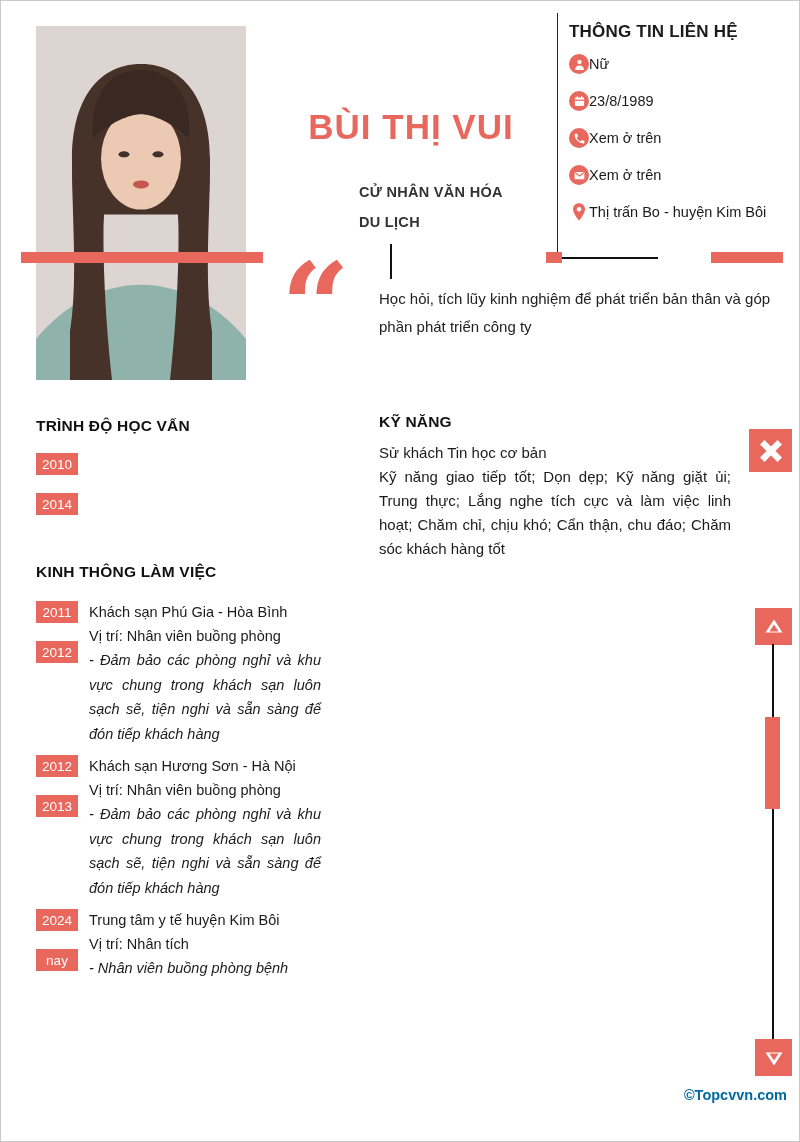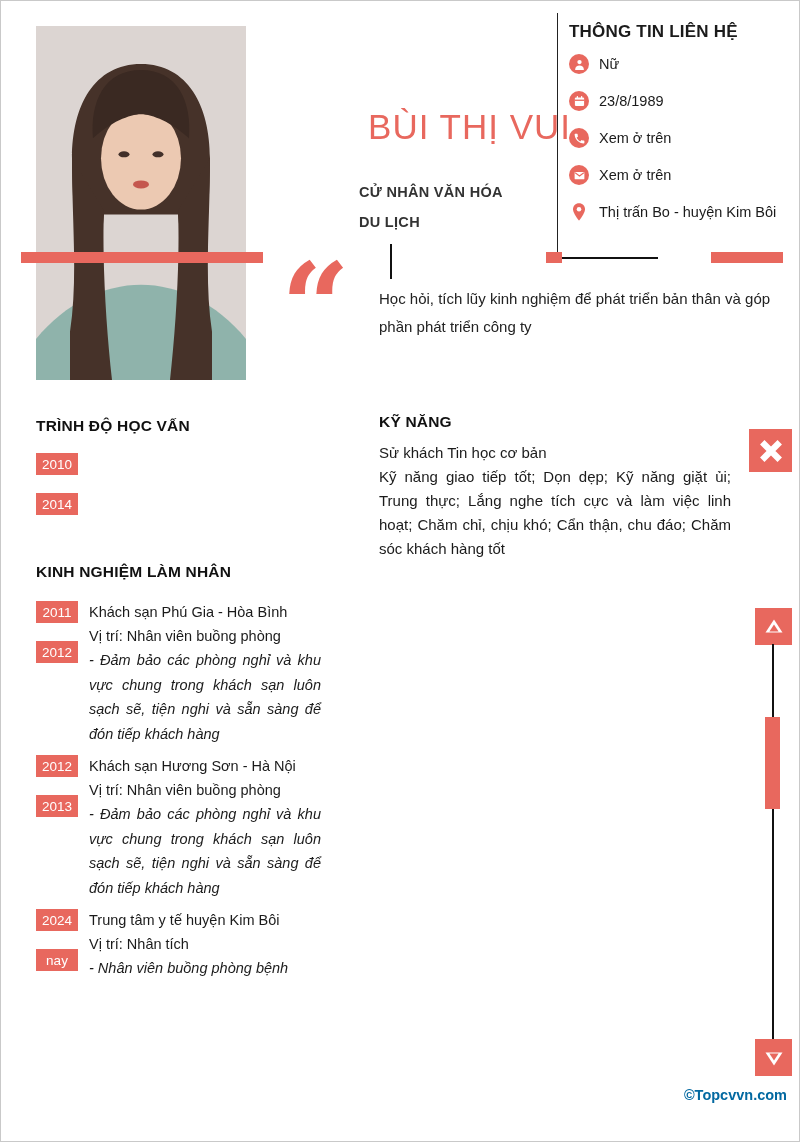--- a/index.html
+++ b/index.html
@@ -5,28 +5,28 @@
   :root{ --accent:#E8685E; --ink:#1b1b1b; }
   *{box-sizing:border-box;margin:0;padding:0}
   html,body{background:#fff}
   body{width:800px;height:1142px;font-family:"Liberation Sans",sans-serif;color:var(--ink)}
   .page{position:relative;width:800px;height:1142px;background:#fff;border:1px solid #c9c9c9;overflow:hidden}
   .abs{position:absolute}
 
   .photo{left:35px;top:25px;width:210px;height:354px;overflow:hidden;background:#dcd5d2}
   .photo svg{display:block;width:100%;height:100%}
 
-  .name{left:250px;top:106px;width:320px;text-align:right;font-size:35px;font-weight:normal;
+  .name{left:250px;top:106px;width:320px;text-align:center;font-size:35px;font-weight:bold;
         letter-spacing:1px;color:var(--accent)}
   .subtitle{left:358px;top:176px;width:218px;text-align:left;font-size:14.5px;font-weight:bold;
         color:#333;line-height:30px;letter-spacing:.3px}
 
   .vdivider{left:556px;top:12px;width:1px;height:246px;background:#222}
   .contact-title{left:568px;top:21px;font-size:17px;font-weight:bold;letter-spacing:.2px}
-  .contact-item{left:568px;width:212px;display:flex;align-items:flex-start;gap:10px}
+  .contact-item{left:568px;width:212px;display:flex;align-items:flex-start;}
   .cicon{flex:0 0 20px;width:20px;height:20px;border-radius:50%;background:var(--accent);
          display:flex;align-items:center;justify-content:center;margin-top:1px}
   .cicon svg{width:13px;height:13px;display:block}
   .cicon.pin{background:transparent;border-radius:0}
   .cicon.pin svg{width:20px;height:20px}
   .ctext{font-size:14.5px;line-height:22px;color:var(--ink)}
 
   .bar{background:var(--accent);height:11px}
   .hline{background:#111}
 
@@ -151,21 +151,21 @@
     <div class="badge">2010</div>
     <div class="badge">2014</div>
   </div>
 
   <div class="abs sec-title" style="left:378px;top:412px">KỸ NĂNG</div>
   <div class="abs skills-text">
     <div>Sử khách Tin học cơ bản</div>
     <div class="para">Kỹ năng giao tiếp tốt; Dọn dẹp; Kỹ năng giặt ủi; Trung thực; Lắng nghe tích cực và làm việc linh hoạt; Chăm chỉ, chịu khó; Cẩn thận, chu đáo; Chăm sóc khách hàng tốt</div>
   </div>
 
-  <div class="abs sec-title" style="left:35px;top:562px">KINH NGHIỆM LÀM NHÂN</div>
+  <div class="abs sec-title" style="left:35px;top:562px">KINH THÔNG LÀM VIỆC</div>
 
   <div class="abs year-col" style="left:35px;top:600px">
     <div class="badge">2011</div>
     <div class="badge">2012</div>
   </div>
   <div class="abs entry" style="left:88px;top:599px">
     <div>Khách sạn Phú Gia - Hòa Bình</div>
     <div>Vị trí: Nhân viên buồng phòng</div>
     <div class="desc">- Đảm bảo các phòng nghỉ và khu vực chung trong khách sạn luôn sạch sẽ, tiện nghi và sẵn sàng để đón tiếp khách hàng</div>
   </div>

